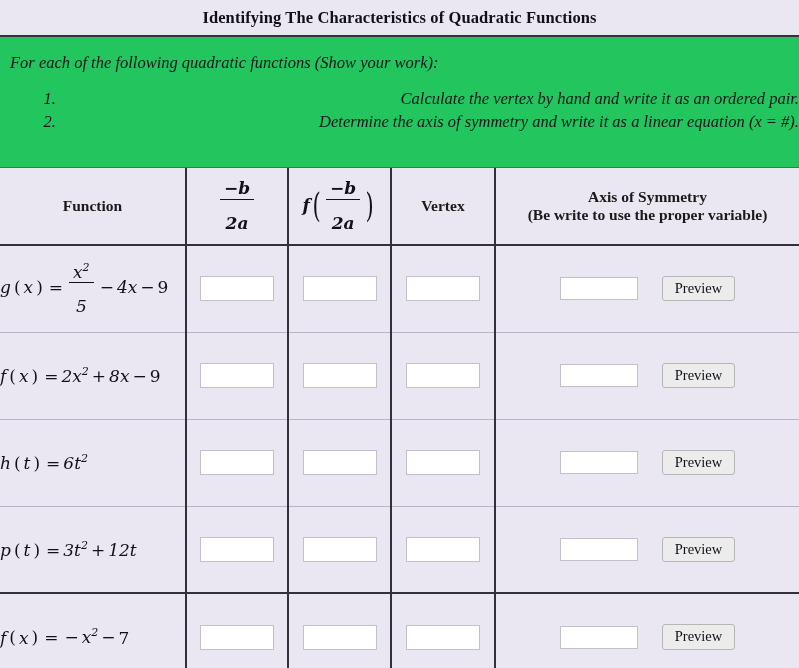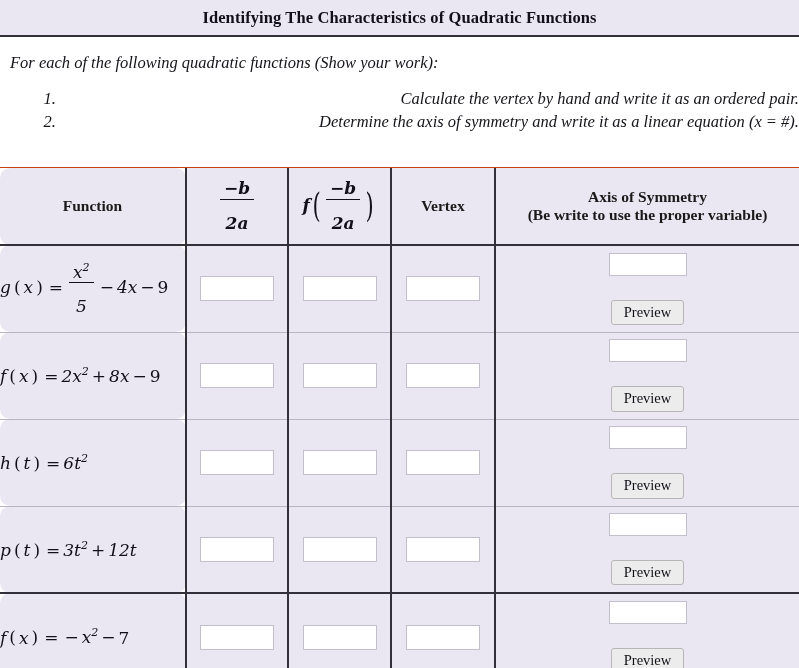--- a/index.html
+++ b/index.html
@@ -11,21 +11,21 @@
     overflow: hidden;
   }
   body {
     font-family: "Liberation Serif", "DejaVu Serif", serif;
     color: #1a1a1a;
   }
 
   .page {
     width: 799px;
     height: 668px;
-    background: #ffffff;
+    background: #22c55e;
     position: relative;
     box-sizing: border-box;
   }
 
   
   .title-band {
     height: 37px;
     display: flex;
     align-items: center;
     justify-content: center;
@@ -81,21 +81,20 @@
 
   table.qtable td, table.qtable th {
     border-left: 2px solid #33303a;
     border-bottom: 1px solid #b9b4c4;
     background: #ebe7f2;
     padding: 0;
     box-sizing: border-box;
   }
   table.qtable td:first-child, table.qtable th:first-child {
     border-left: none;
-    border-radius: 10px;
   }
   table.qtable tr.header-row th {
     border-bottom: 2px solid #33303a;
     height: 77px;
     vertical-align: middle;
     text-align: center;
     font-weight: bold;
     font-size: 15.5px;
   }
   table.qtable tr.data-row td {
@@ -172,21 +171,21 @@
     background: #ffffff;
     border: 1.5px solid #c3bfcc;
     box-sizing: border-box;
     font-family: "Liberation Serif", serif;
     font-size: 14px;
     padding: 0 4px;
     outline: none;
   }
   .axis-wrap {
     display: flex;
-    flex-direction: column;
+    flex-direction: row;
     align-items: center;
     justify-content: center;
     height: 100%;
     gap: 24px;
   }
   input.axis-input {
     width: 78px;
     height: 23px;
     background: #ffffff;
     border: 1.5px solid #c3bfcc;

